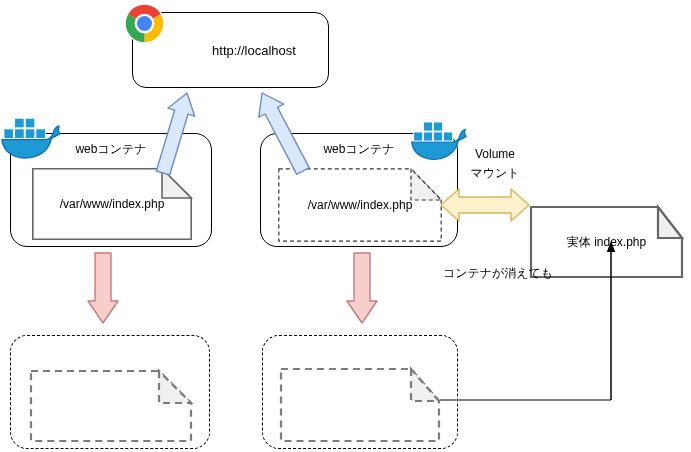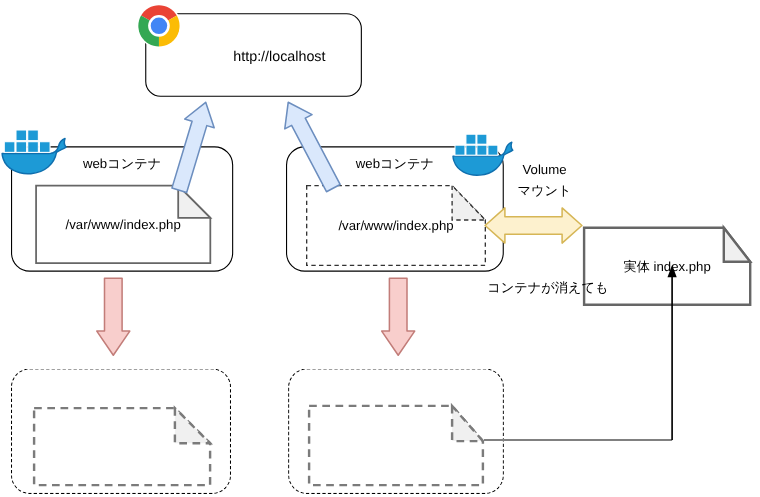--- a/index.html
+++ b/index.html
@@ -125,21 +125,21 @@
   </div>
 
   <div class="file host" style="left:530px;top:168px;width:153px;height:92px;margin-top:28px;">
     <svg viewBox="0 0 153 72">
       <path class="page" d="M1,1 H128 L152,32 V71 H1 Z"></path>
       <path class="flap" d="M128,1 V32 H152 Z"></path>
     </svg>
     <span class="file-label">実体 index.php</span>
   </div>
 
-  <div class="note" style="left:412px;top:252px;width:172px;">
+  <div class="note" style="left:412px;top:264px;width:172px;">
     <div>コンテナが消えても</div>
   </div>
 
   <div class="round-box dashed-box" style="left:10px;top:335px;width:200px;height:114px;"></div>
   <div class="file ghost" style="left:30px;top:370px;width:162px;height:72px;">
     <svg viewBox="0 0 162 72">
       <path class="page" d="M1,1 H129 L161,33 V71 H1 Z"></path>
       <path class="flap" d="M129,1 V33 H161 Z"></path>
     </svg>
   </div>

